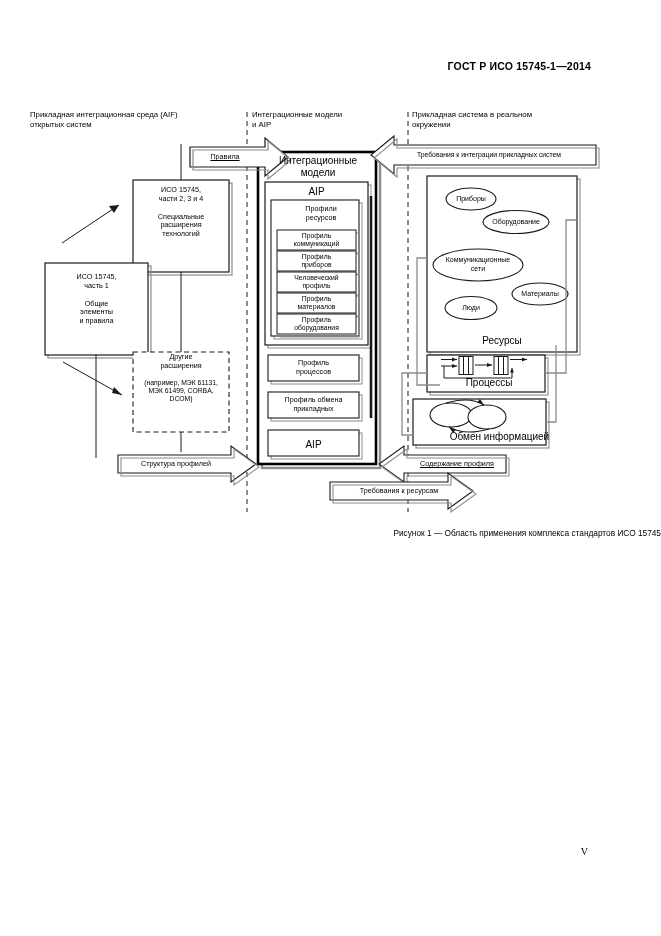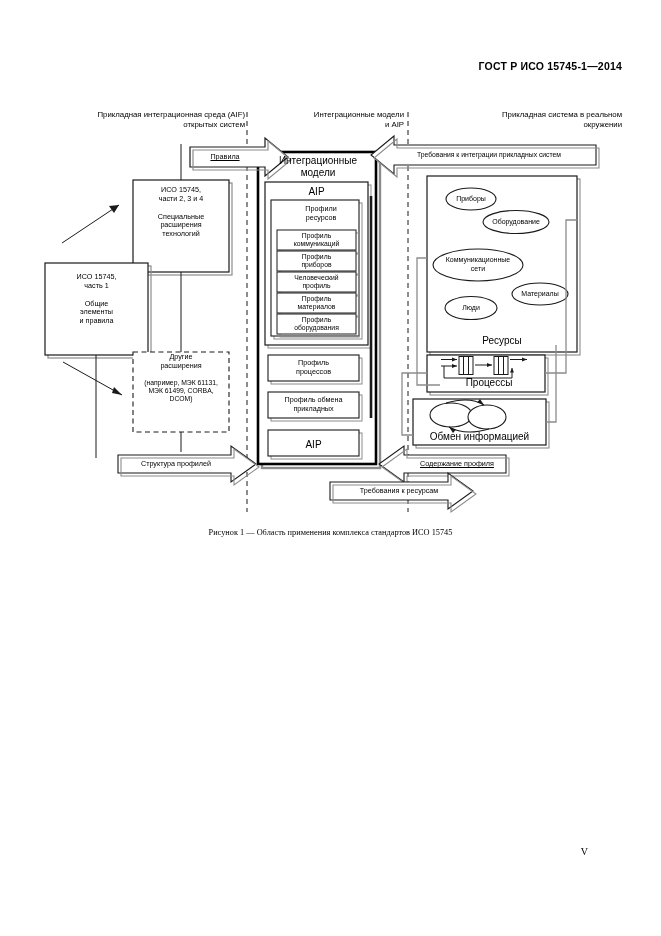--- a/index.html
+++ b/index.html
@@ -1,25 +1,25 @@
 <!DOCTYPE html>
 <html><head>
 <meta charset="utf-8">
 <style>
   html,body{margin:0;padding:0;background:#ffffff;}
   body{width:661px;height:936px;position:relative;font-family:"Liberation Sans",sans-serif;color:#000;}
   .page{position:absolute;inset:0;background:#fff;}
-  .hdr{position:absolute;left:0;top:60px;width:661px;text-align:right;padding-right:39px;
+  .hdr{position:absolute;left:0;top:60px;width:661px;text-align:right;padding-right:70px;
        box-sizing:border-box;font-size:10.5px;font-weight:bold;letter-spacing:.2px;}
   .pgnum{position:absolute;right:73px;top:846px;font-size:10px;font-family:"Liberation Serif",serif;}
-  .caption{position:absolute;left:0;top:528px;width:661px;text-align:center;font-size:8.3px;font-family:Liberation Serif, serif;}
+  .caption{position:absolute;left:0;top:528px;width:661px;text-align:right;font-size:8.3px;}
   .fig{position:absolute;left:0;top:100px;width:661px;height:420px;}
   .fig svg{position:absolute;left:0;top:0;}
   .lbl{position:absolute;font-size:7.6px;line-height:1.22;text-align:center;color:#000;}
-  .colhead{position:absolute;font-size:7.8px;line-height:1.25;text-align:right;}
+  .colhead{position:absolute;font-size:7.8px;line-height:1.25;text-align:left;}
   .tiny{font-size:6.8px;}
   .t7{font-size:7.0px;}
   .t72{font-size:7.2px;}
   .t75{font-size:10px;}
 </style>
 </head>
 <body>
 
 <div class="page">
 
@@ -255,21 +255,21 @@
       <div>Коммуникационные</div>
       <div>сети</div>
     </div>
     <div class="lbl t7" style="left:512px;top:190px;width:56px;">Материалы</div>
     <div class="lbl t7" style="left:446px;top:204px;width:50px;">Люди</div>
 
     <div class="lbl t75" style="left:427px;top:235px;width:150px;">Ресурсы</div>
 
     <div class="lbl t75" style="left:427px;top:277px;width:124px;">Процессы</div>
 
-    <div class="lbl t75" style="left:413px;top:331px;width:133px;">Обмен информацией</div>
+    <div class="lbl t75" style="left:413px;top:331px;width:133px;padding-left:20px;">Обмен информацией</div>
 
     <div class="lbl t72" style="left:120px;top:360px;width:112px;">Структура профилей</div>
     <div class="lbl t72" style="left:406px;top:360px;width:102px;text-decoration:underline;">Содержание профиля</div>
     <div class="lbl t72" style="left:340px;top:387px;width:118px;">Требования к ресурсам</div>
 
   </div>
 
   <div class="caption">Рисунок 1 — Область применения комплекса стандартов ИСО 15745</div>
 
 </div>

